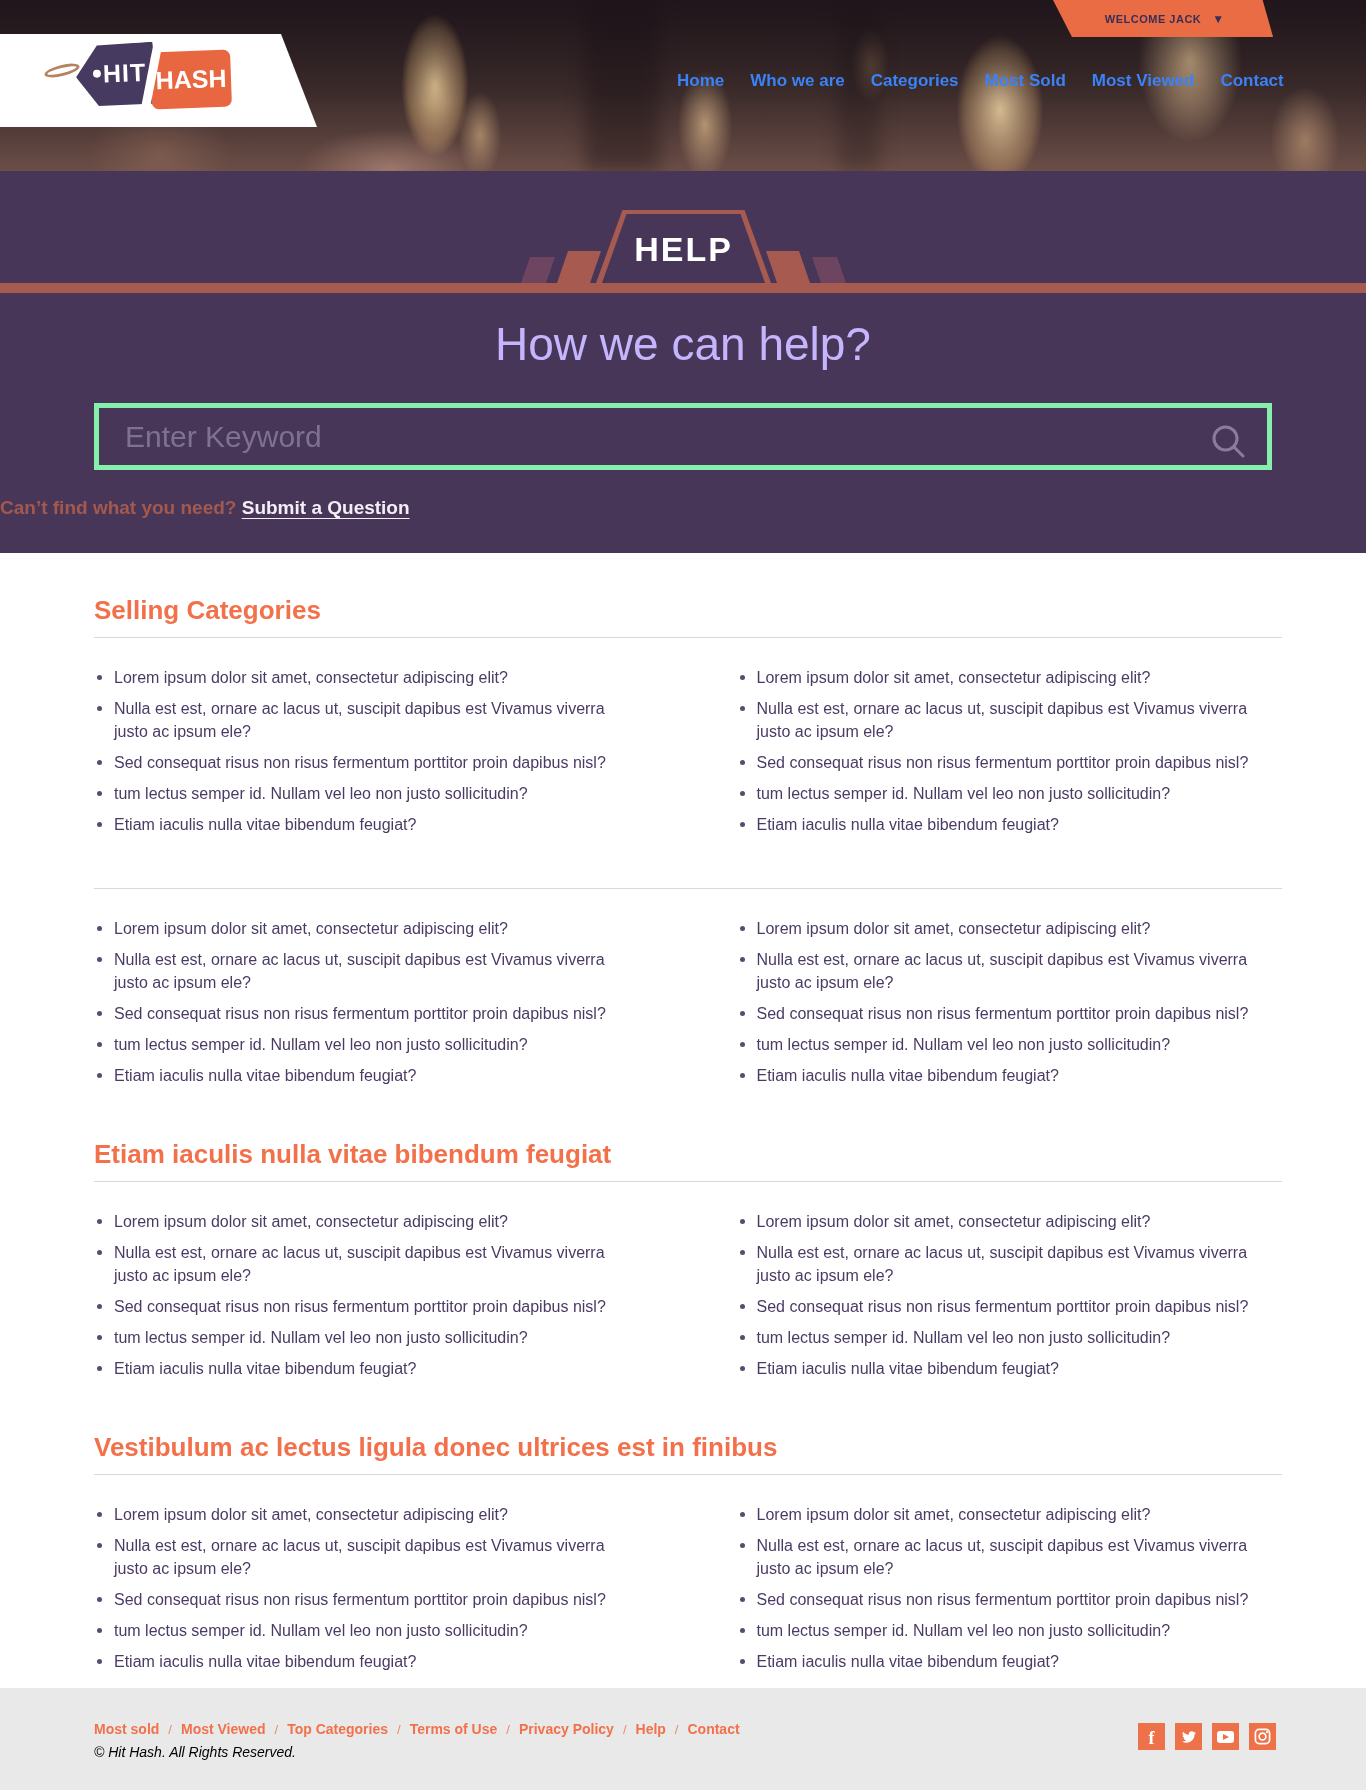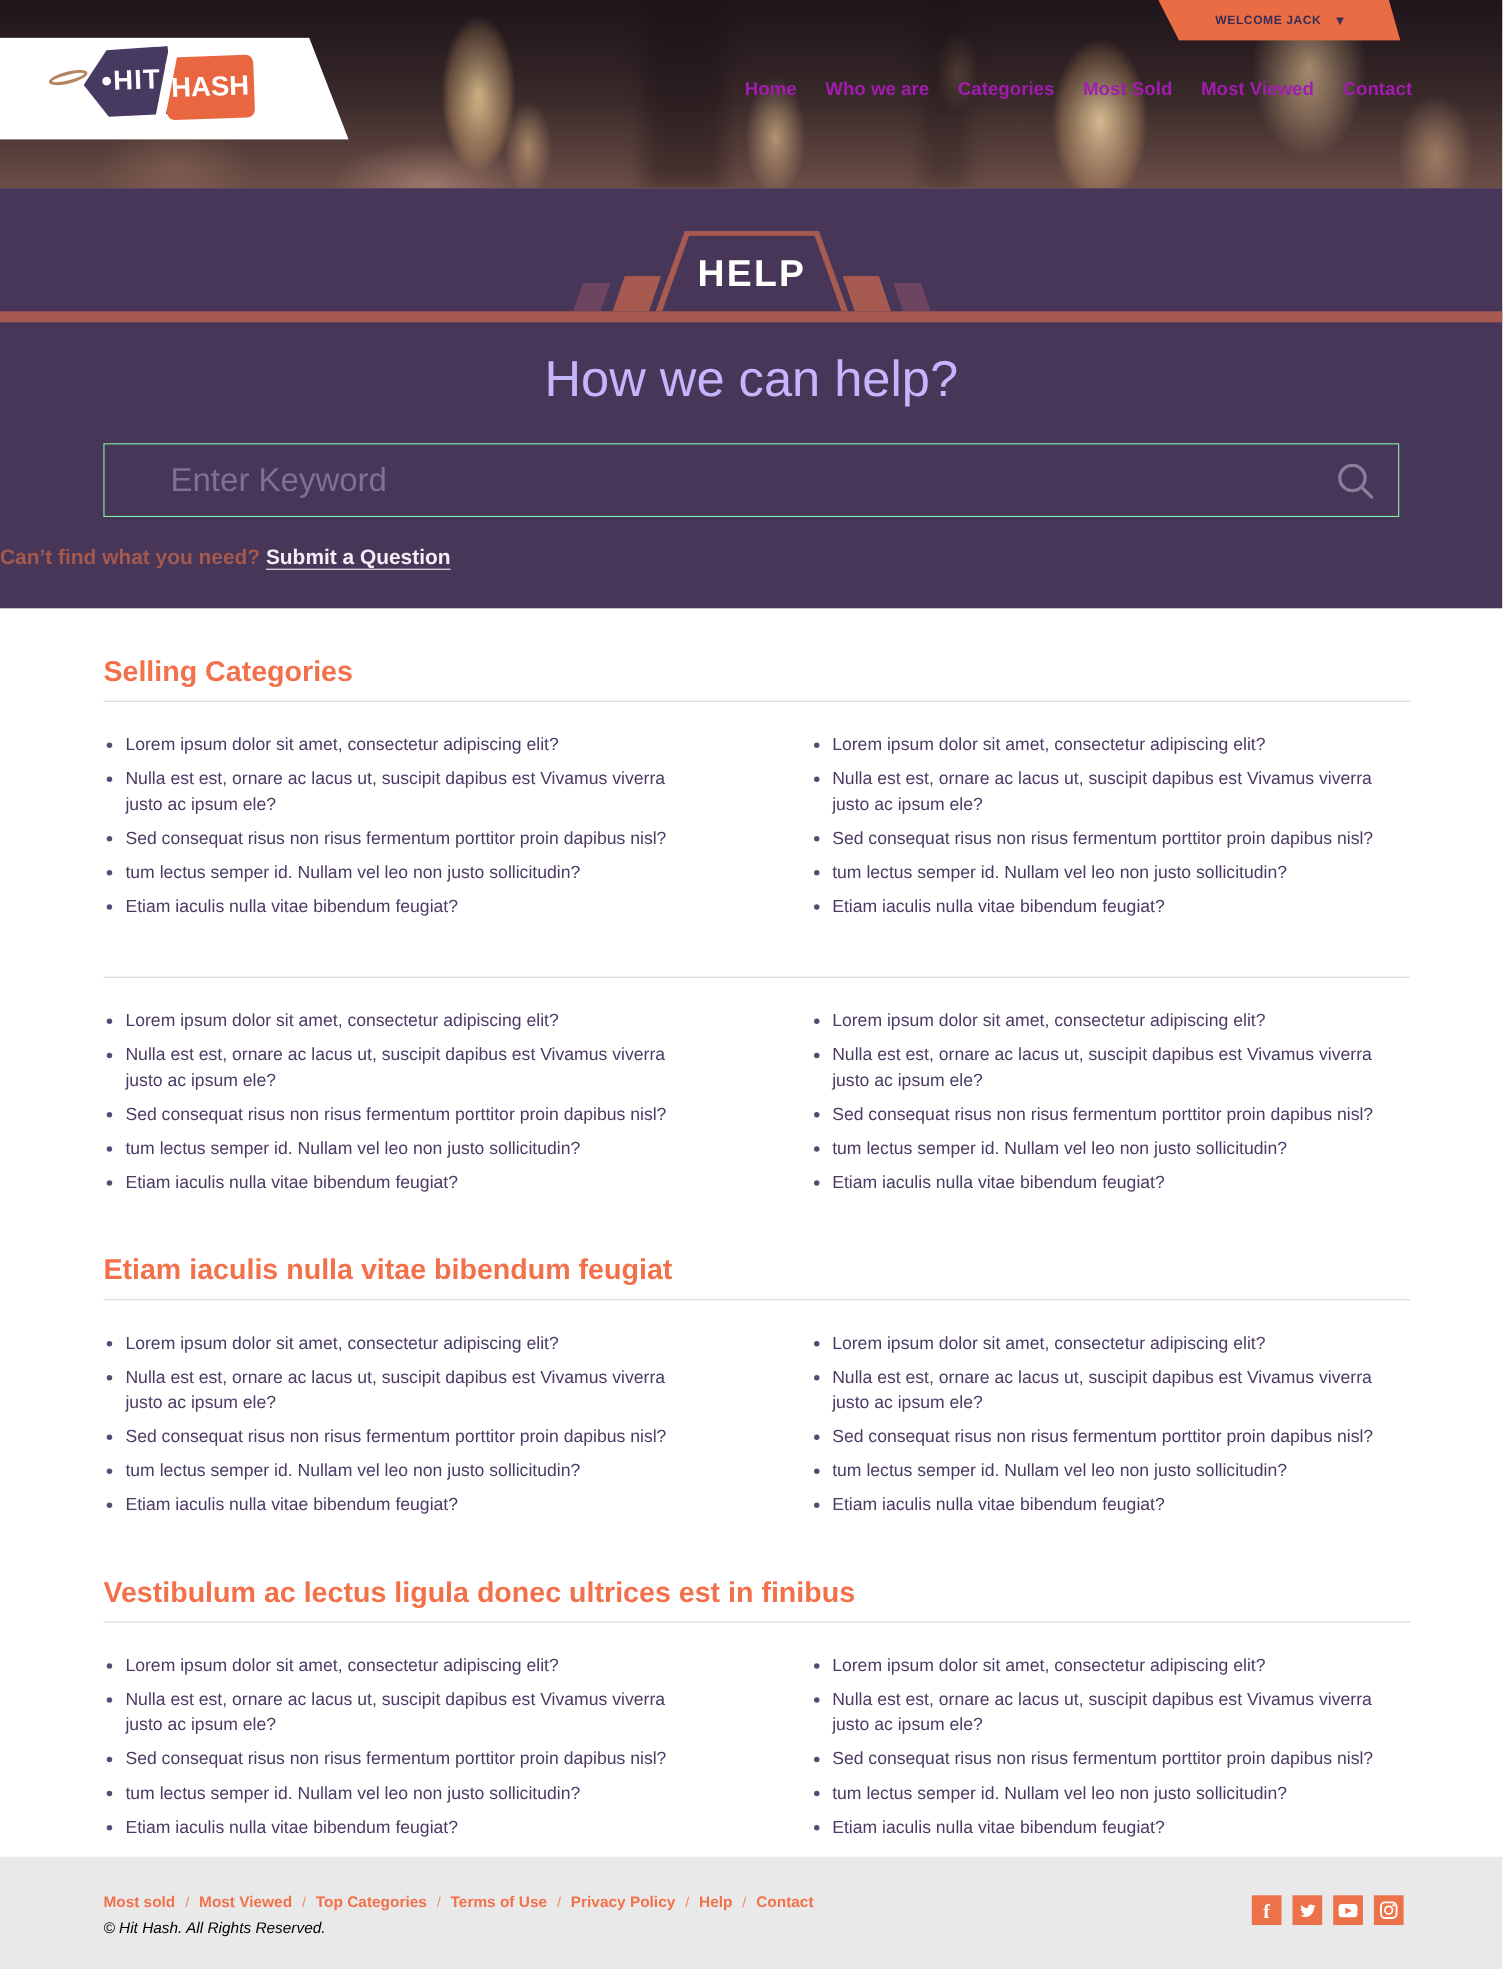--- a/index.html
+++ b/index.html
@@ -37,21 +37,21 @@
                 clip-path:polygon(0 52%, 26% 3%, 92% 0, 100% 98%, 26% 99%); transform:rotate(-2deg); }
   .logo .hole { position:absolute; left:17px; top:26px; width:8px; height:8px; background:#fff; border-radius:50%; }
   .logo .hit { position:absolute; left:27px; top:16px; color:#fff; font-size:25px; font-weight:700; letter-spacing:1px; }
   .logo .hasho { position:absolute; left:151px; top:17px; width:80px; height:57px; background:#e96740;
                  border-radius:7px; transform:rotate(-2deg); display:flex; align-items:center; justify-content:center; }
   .logo .hash { color:#fff; font-size:25px; font-weight:700; letter-spacing:0; }
   .logo .gap { position:absolute; left:147px; top:11px; width:9px; height:64px; background:#fff; transform:skewX(-11deg); z-index:3; }
 
   
   .nav { position:absolute; top:71px; left:677px; display:flex; gap:26px; z-index:6; }
-  .nav a { color:#a21caf; font-size:17px; font-weight:700; text-decoration:none; cursor:pointer; }
+  .nav a { color:#3b82f6; font-size:17px; font-weight:700; text-decoration:none; cursor:pointer; }
   .welcome { position:absolute; top:0; left:1053px; width:223px; height:37px; background:#e96c44;
              clip-path:polygon(0 0, 94% 0, 98.7% 100%, 8.5% 100%);
              display:flex; align-items:center; justify-content:center; gap:11px; z-index:6; cursor:pointer; }
   .welcome .wtext { color:#3b2e56; font-size:11px; font-weight:700; letter-spacing:.5px; }
   .welcome .caret { color:#3b2e56; font-size:12px; line-height:1; }
 
   
   .hero { position:relative; width:1366px; height:382px; background:#483659; }
   .stripe { position:absolute; left:0; top:112px; width:100%; height:10px; background:#a65a50; }
   .deco { position:absolute; }
@@ -64,21 +64,21 @@
   .deco.ro { left:812px; top:86px; width:34px; height:26px; background:#6e4560;
              clip-path:polygon(0 0, calc(100% - 9px) 0, 100% 100%, 9px 100%); }
   .help-trap { position:absolute; left:596px; top:39px; width:175px; height:73px; background:#a65a50;
                clip-path:polygon(calc(50% - 61px) 0, calc(50% + 61px) 0, 100% 100%, 0 100%); }
   .help-trap .inner { position:absolute; left:6px; right:6px; top:4px; bottom:0; background:#483659;
                clip-path:polygon(calc(50% - 57px) 0, calc(50% + 57px) 0, 100% 100%, 0 100%); }
   .help-trap .htext { position:absolute; inset:0; display:flex; align-items:center; justify-content:center;
                color:#fff; font-size:34px; font-weight:700; letter-spacing:2px; padding-top:6px; }
   .hero h1 { position:absolute; left:0; top:146px; width:100%; text-align:center;
              color:#c4b5fd; font-size:46px; font-weight:300; }
-  .searchwrap { position:absolute; left:94px; top:232px; width:1178px; height:67px; border:1px solid #86efac;padding-left:34px; }
+  .searchwrap { position:absolute; left:94px; top:232px; width:1178px; height:67px; border:5px solid #86efac; }
   .searchwrap input { width:100%; height:100%; background:transparent; border:0; outline:none;
              font-family:"Liberation Sans",sans-serif; font-size:30px; font-weight:300; color:#cfc6da; padding:0 76px 0 26px; }
   .searchwrap input::placeholder { color:#7f7192; opacity:1; }
   .search-ic { position:absolute; right:20px; top:15px; width:37px; height:37px; cursor:pointer; }
   .canfind { position:absolute; left:0; top:326px; width:100%; text-align:left; font-size:19px;font-weight:bold; }
   .canfind .q { color:#a3594d; }
   .canfind a { color:#f3eef5; text-decoration:underline; text-underline-offset:4px; cursor:pointer; }
 
   
   .content { width:1366px; height:1135px; padding:42px 84px 0 94px; }

